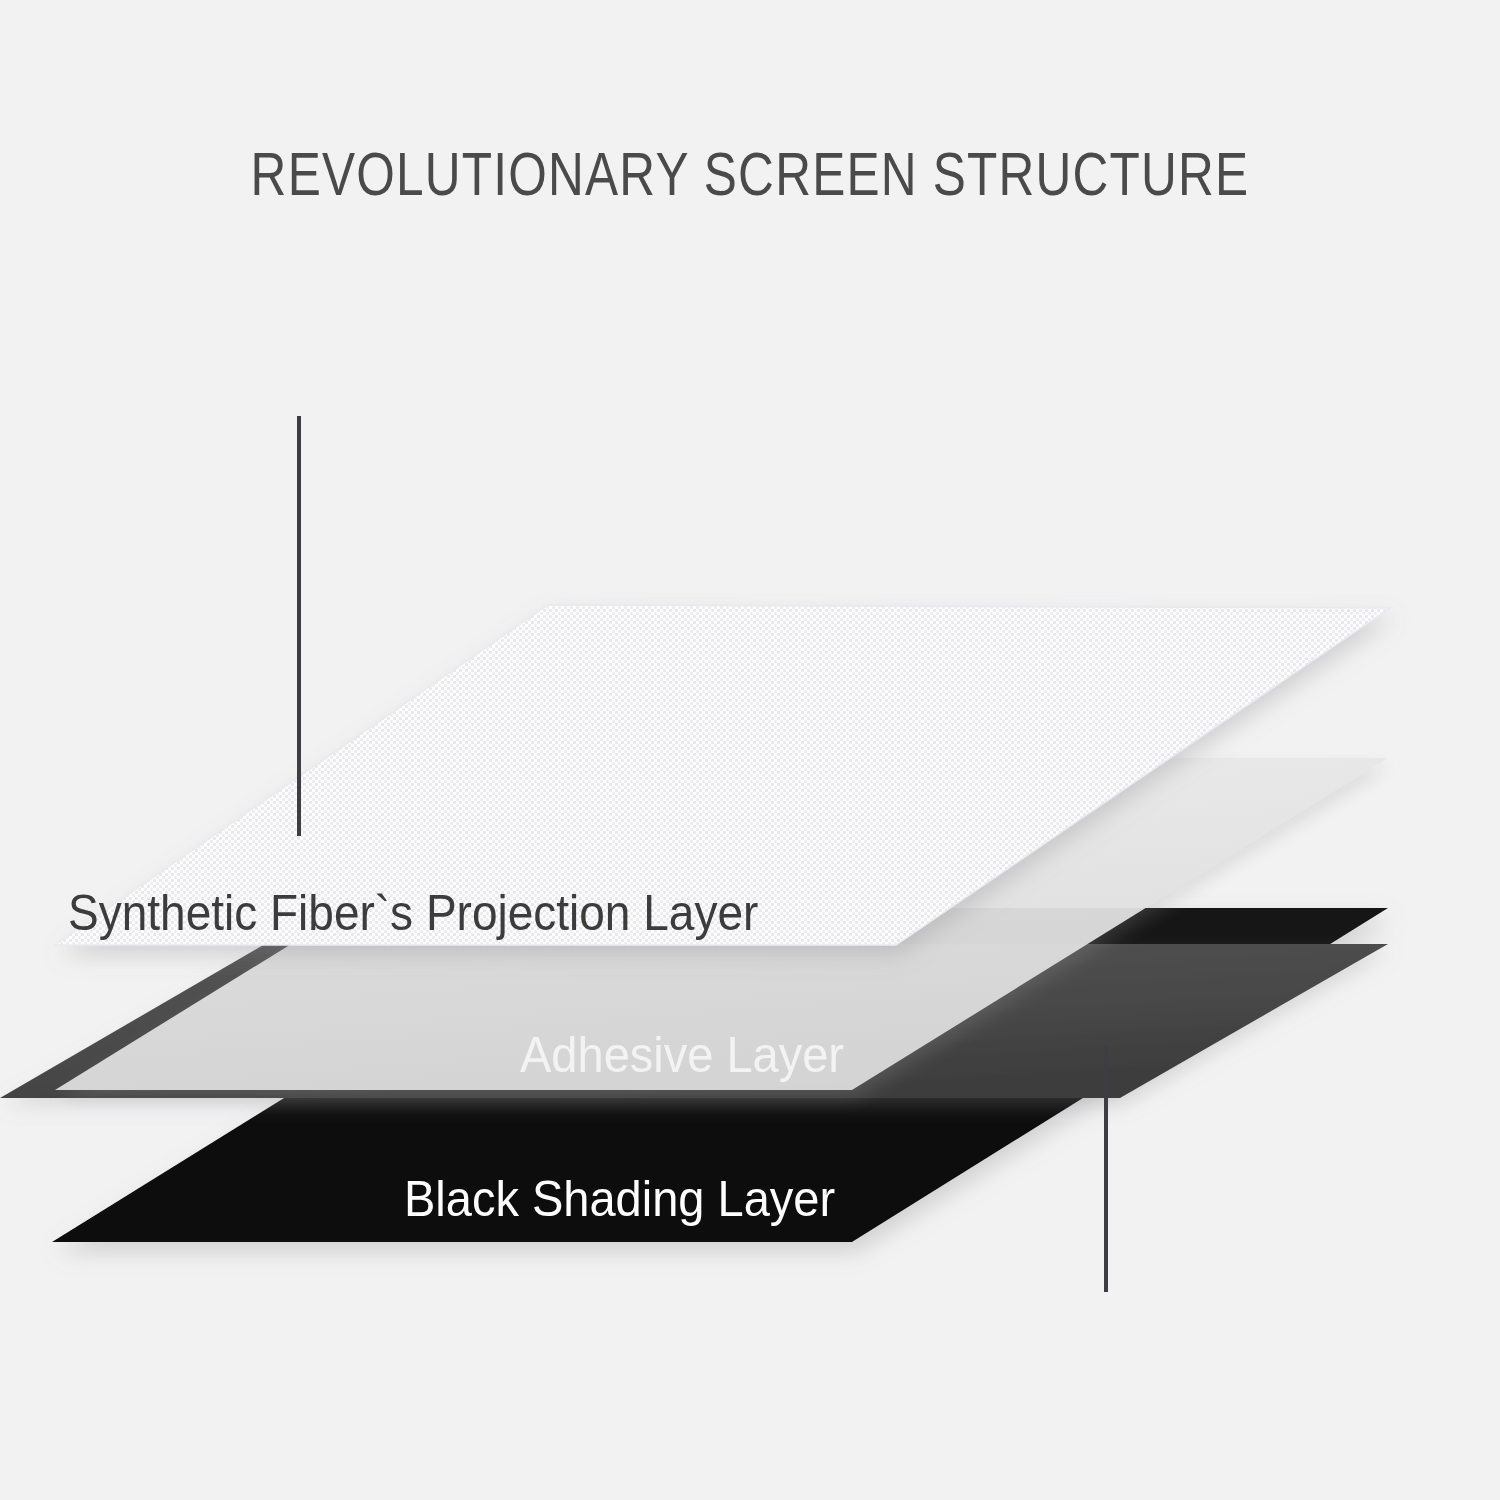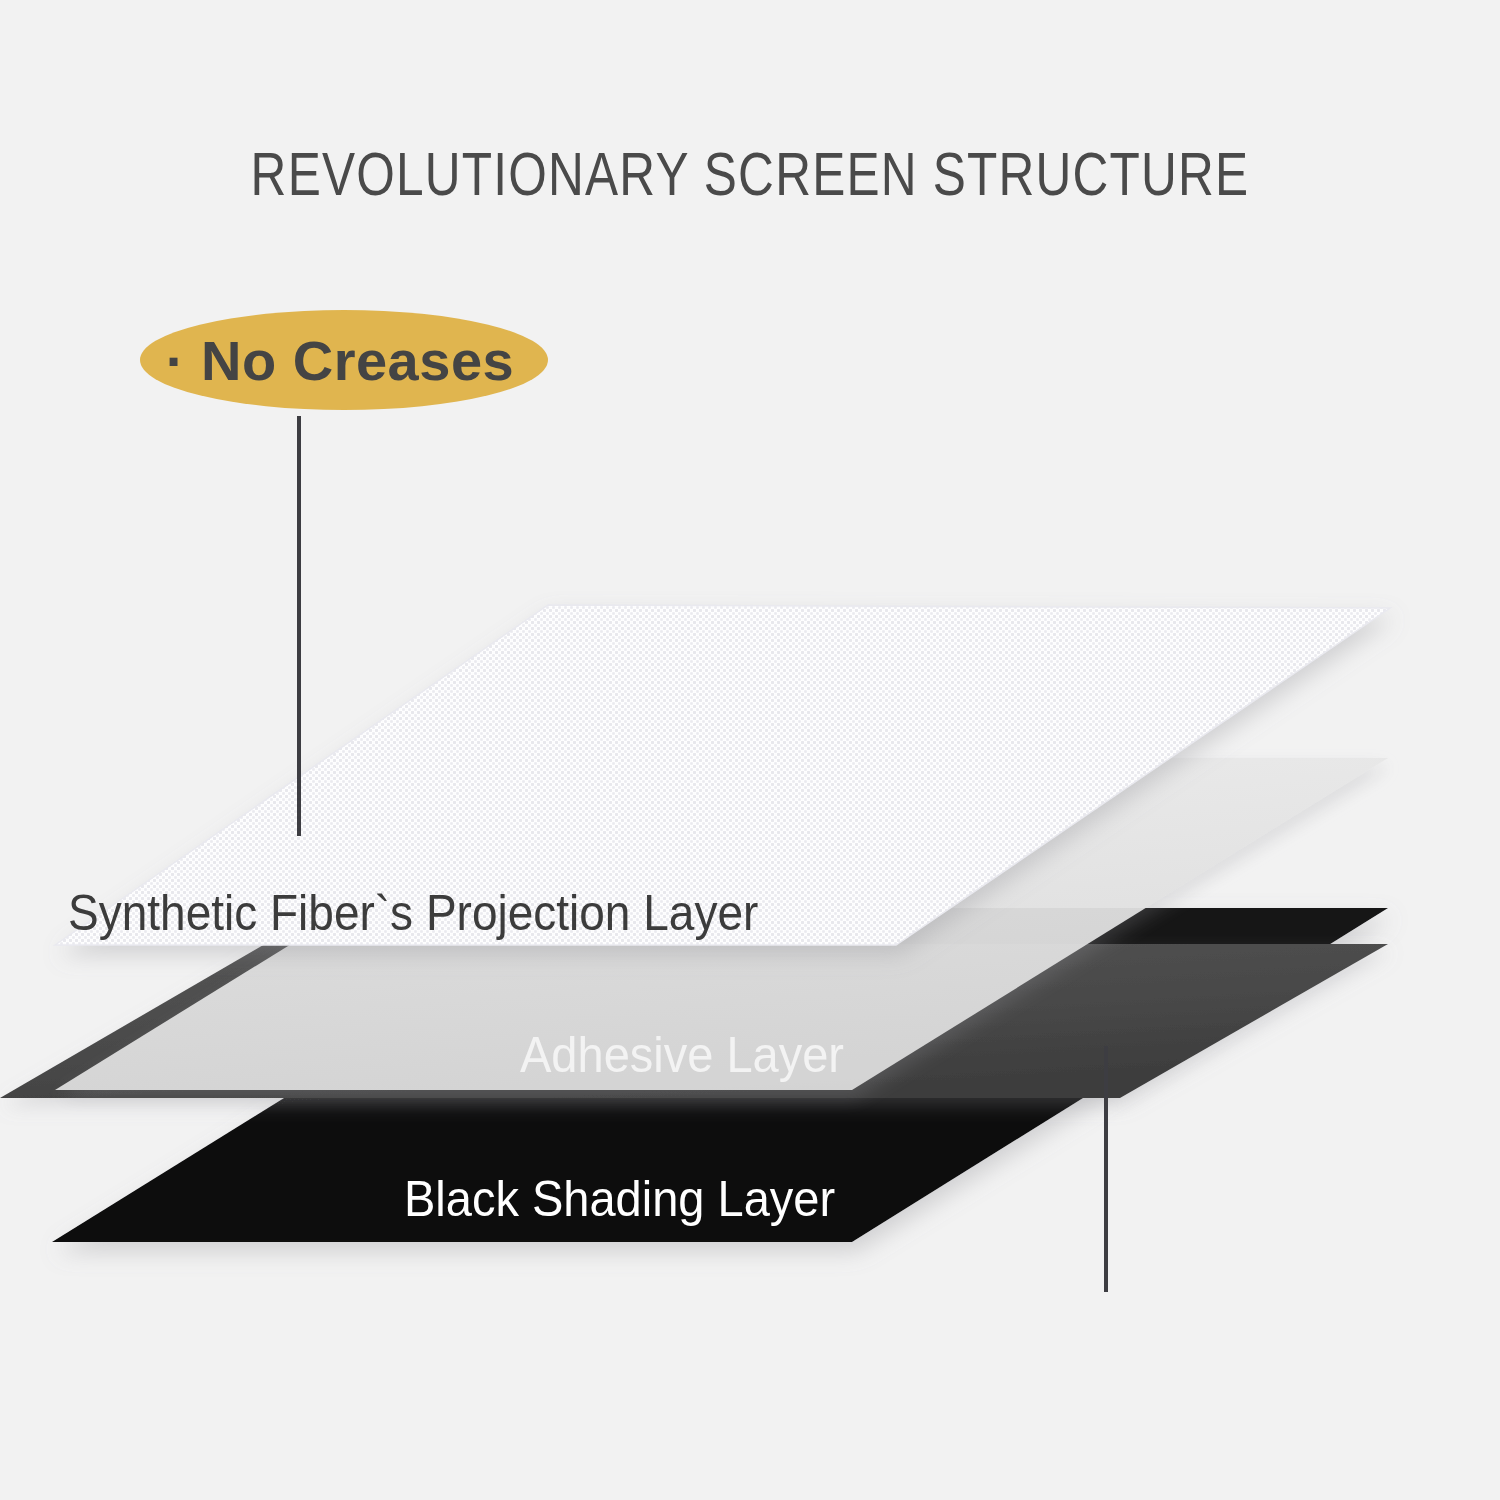--- a/index.html
+++ b/index.html
@@ -208,18 +208,15 @@
   <div class="layer-label" id="label-fiber">Synthetic Fiber`s Projection Layer</div>
 
   <div class="layer-label" id="label-adhesive">Adhesive Layer</div>
 
   <div class="layer-label" id="label-black">Black Shading Layer</div>
 
   <div class="leader-line" id="leader-no-creases"></div>
 
   <div class="leader-line" id="leader-opaque"></div>
 
-  <div class="badge" id="badge-no-creases">
-    <span class="badge-text">· No Creases</span>
-  </div>
 
 
 </div>
 
 </body></html>

